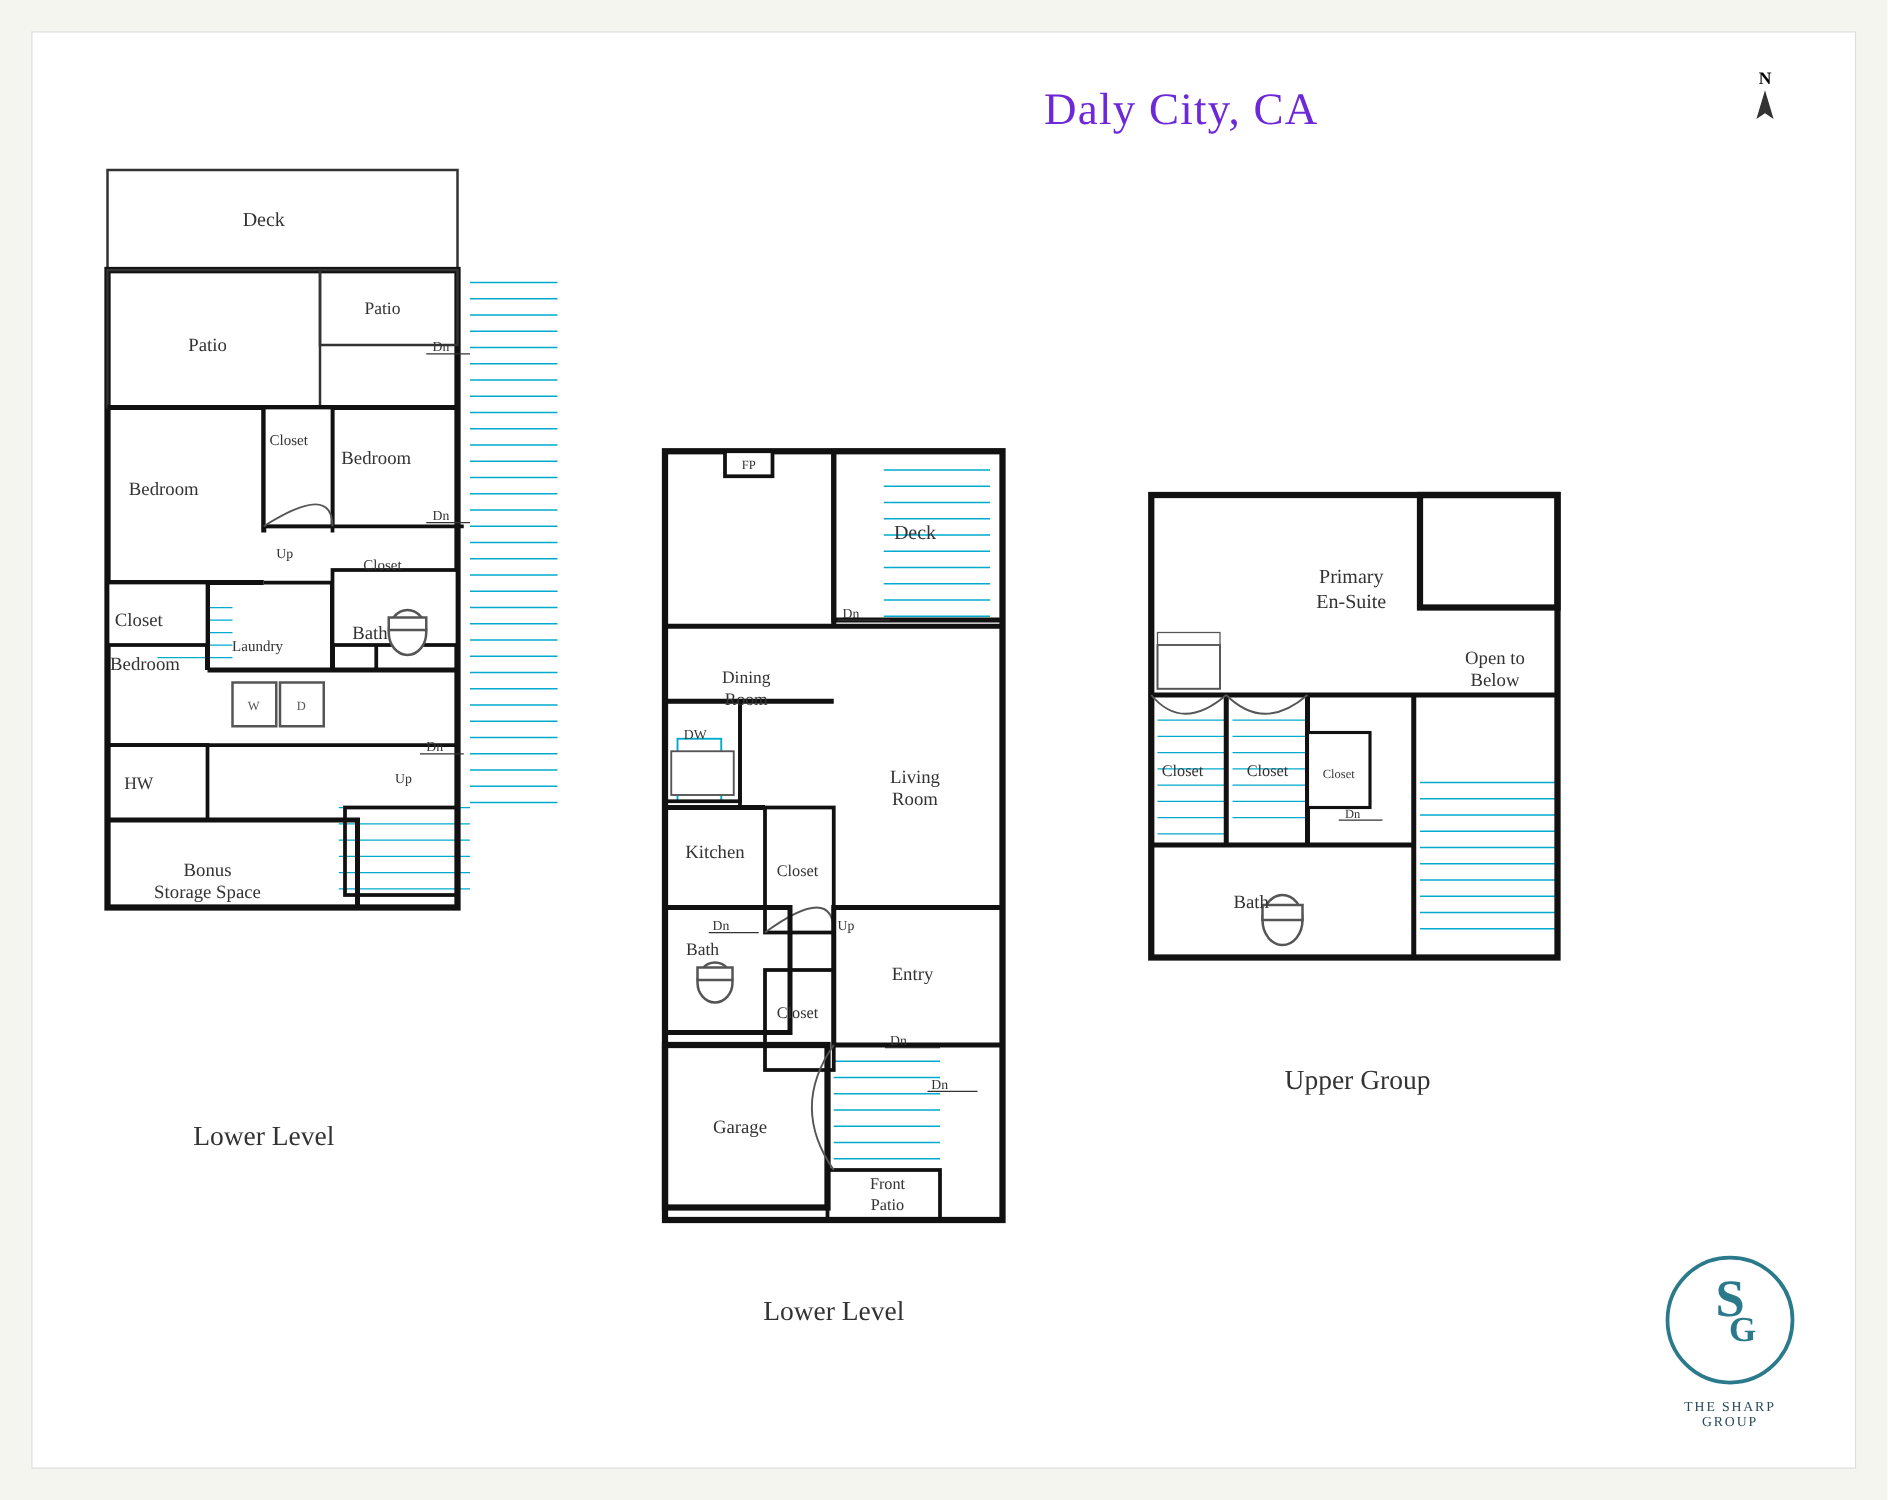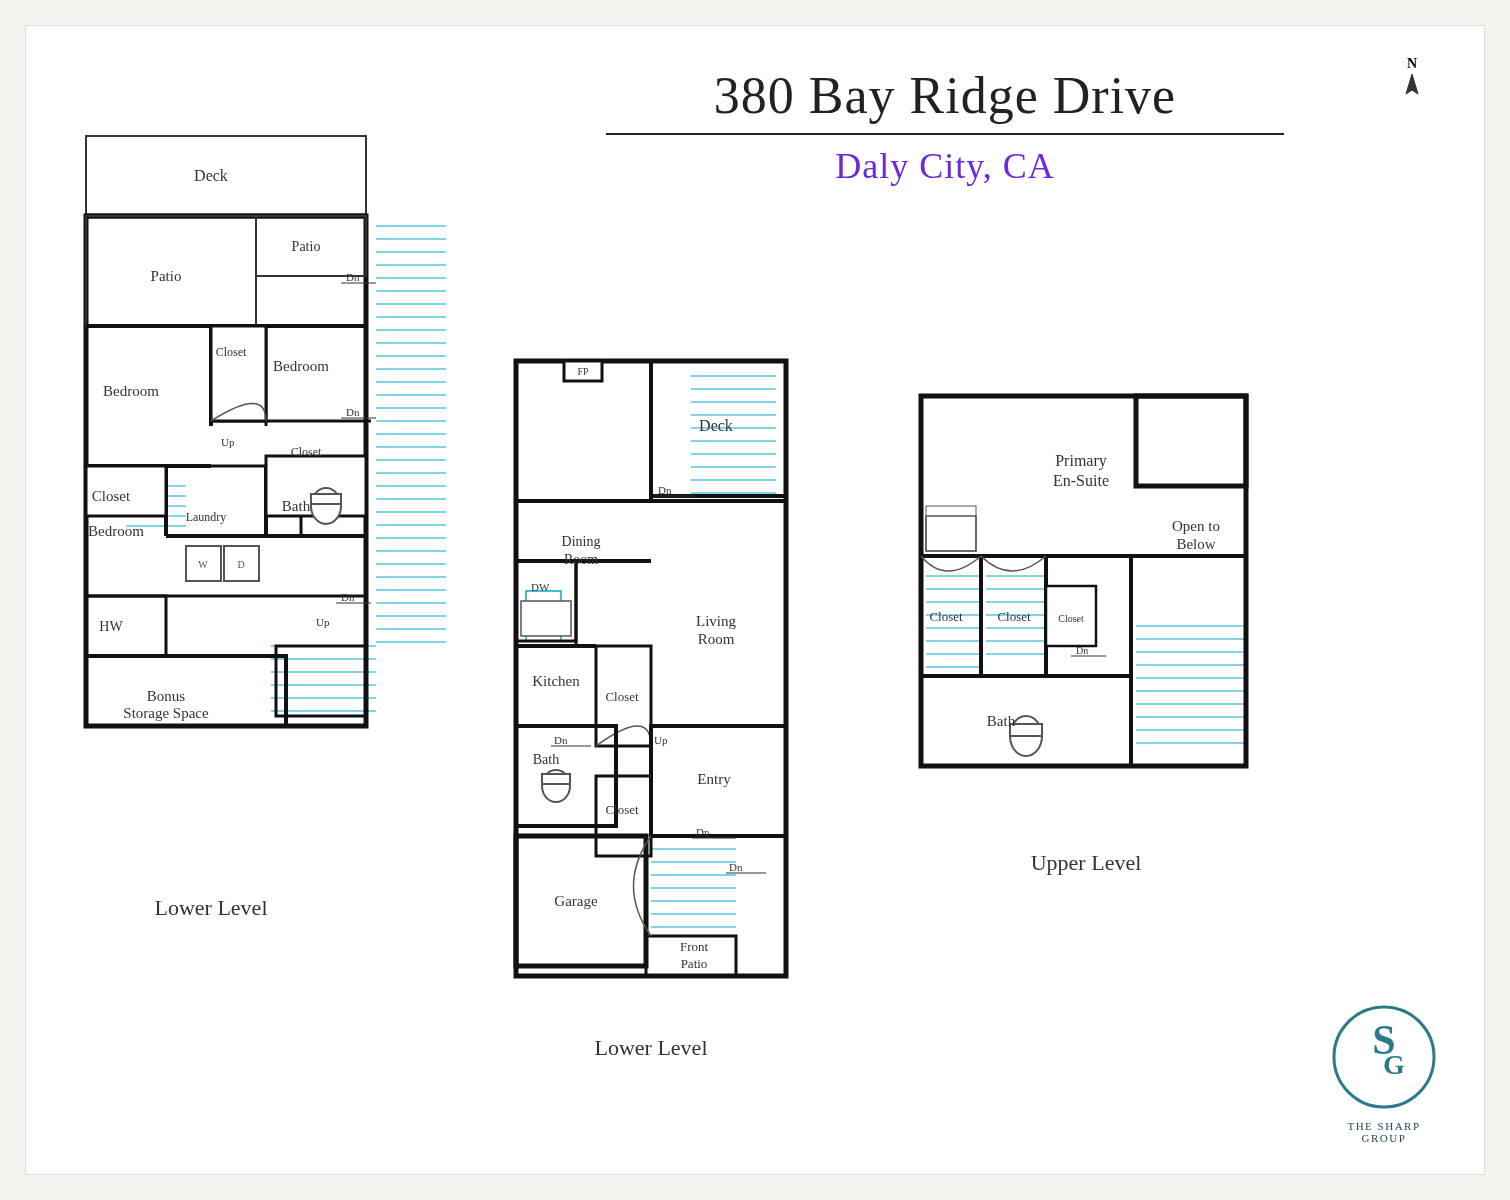--- a/index.html
+++ b/index.html
@@ -88,21 +88,20 @@
       width: 120px;
     }
 
   </style>
 </head>
 <body>
 
 <div class="page">
 
   <div class="title-area">
-    <div class="main-title">380 Bay Ridge Drive</div>
     <div class="sub-title">Daly City, CA</div>
   </div>
 
   <div class="north-arrow">
     <span class="n-letter">N</span>
     <svg class="arrow-svg" width="24" height="30" viewBox="0 0 24 30">
       <polygon points="12,2 18,22 12,18 6,22" fill="#333" stroke="#333" stroke-width="1"></polygon>
     </svg>
   </div>
 
@@ -246,21 +245,21 @@
       <line x1="285" y1="312" x2="320" y2="312" stroke="#333" stroke-width="1"></line>
       <text x="285" y="495" font-size="11" fill="#333" font-family="Georgia">Dn</text>
       <line x1="280" y1="497" x2="315" y2="497" stroke="#333" stroke-width="1"></line>
       <text x="260" y="520" font-size="11" fill="#333" font-family="Georgia">Up</text>
 
       <text x="165" y="340" font-size="11" fill="#333" font-family="Georgia">Up</text>
     </svg>
     <div class="level-label" style="position:relative; bottom: auto; left: auto; margin-top: 5px; width:310px; text-align:center;">Lower Level</div>
   </div>
 
-  <div class="floorplan-container" style="left: 470px; top: 320px;">
+  <div class="floorplan-container" style="left: 486px; top: 320px;">
     <svg width="320" height="680" viewBox="0 0 320 680" xmlns="http://www.w3.org/2000/svg">
       <rect width="320" height="680" fill="white"></rect>
 
       <g stroke="#00aacc" stroke-width="1.2" fill="none">
         <line x1="195" y1="30" x2="280" y2="30"></line>
         <line x1="195" y1="43" x2="280" y2="43"></line>
         <line x1="195" y1="56" x2="280" y2="56"></line>
         <line x1="195" y1="69" x2="280" y2="69"></line>
         <line x1="195" y1="82" x2="280" y2="82"></line>
         <line x1="195" y1="95" x2="280" y2="95"></line>
@@ -424,21 +423,21 @@
       <rect x="20" y="130" width="50" height="45" fill="none" stroke="#555" stroke-width="1"></rect>
 
       <text x="175" y="90" font-size="16" fill="#333" text-anchor="middle" font-family="Georgia">Primary</text>
       <text x="175" y="110" font-size="16" fill="#333" text-anchor="middle" font-family="Georgia">En-Suite</text>
       <text x="290" y="155" font-size="15" fill="#333" text-anchor="middle" font-family="Georgia">Open to</text>
       <text x="290" y="173" font-size="15" fill="#333" text-anchor="middle" font-family="Georgia">Below</text>
       <text x="40" y="245" font-size="13" fill="#333" text-anchor="middle" font-family="Georgia">Closet</text>
       <text x="108" y="245" font-size="13" fill="#333" text-anchor="middle" font-family="Georgia">Closet</text>
       <text x="95" y="350" font-size="15" fill="#333" text-anchor="middle" font-family="Georgia">Bath</text>
     </svg>
-    <div class="level-label" style="position:relative; bottom: auto; left: auto; margin-top: 10px; width:360px; text-align:center; font-size: 22px; font-family: Georgia, serif; color: #333;">Upper Level</div>
+    <div class="level-label" style="position:relative; bottom: auto; left: auto; margin-top: 10px; width:360px; text-align:center; font-size: 22px; font-family: Georgia, serif; color: #333;">Upper Group</div>
   </div>
 
   <div class="logo-area">
     <svg width="110" height="110" viewBox="0 0 110 110">
 
       <circle cx="55" cy="55" r="50" fill="none" stroke="#2a7a8c" stroke-width="3"></circle>
 
       <text x="55" y="52" font-size="42" fill="#2a7a8c" text-anchor="middle" font-family="Georgia" font-weight="bold">S</text>
 
       <text x="65" y="72" font-size="28" fill="#2a7a8c" text-anchor="middle" font-family="Georgia" font-weight="bold">G</text>

